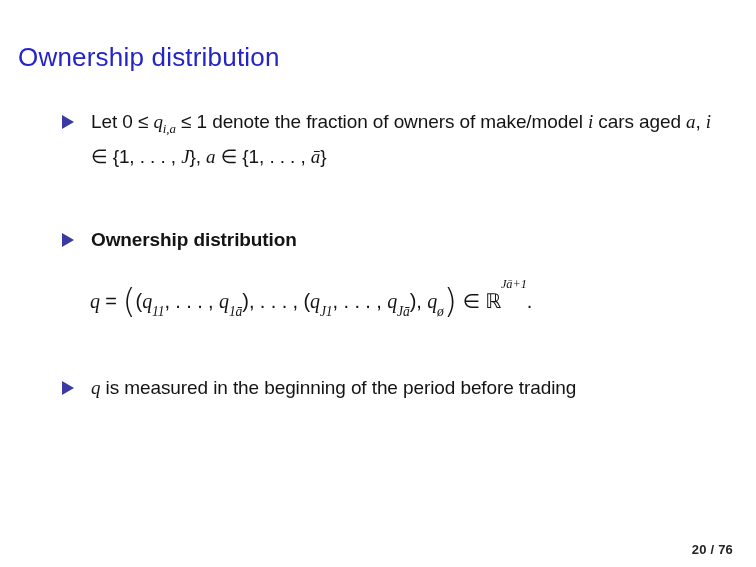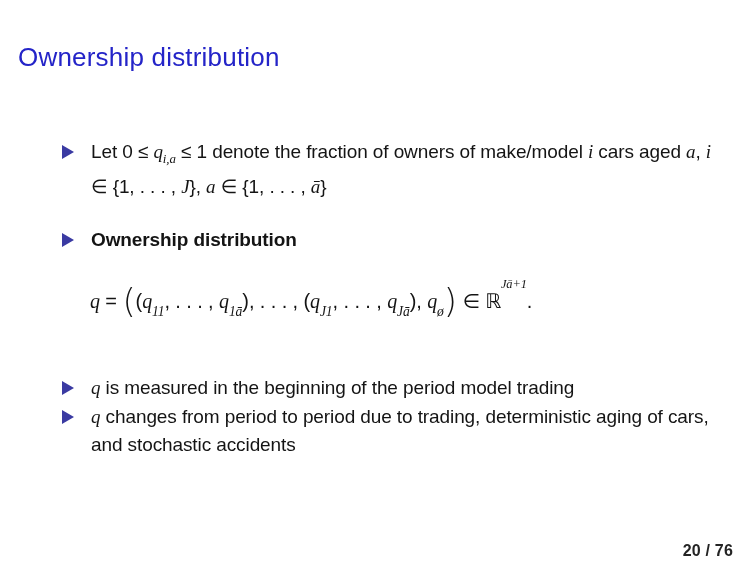--- a/index.html
+++ b/index.html
@@ -51,49 +51,45 @@
   .seg-bb { font-style: normal; font-family: "DejaVu Sans", sans-serif; }
 
   .equation {
     position: absolute; left: 90px; top: 262px; width: 620px;
     text-align: left;
     font-size: 20px; line-height: 44px; letter-spacing: -0.1px;
   }
 
   .page-indicator {
     position: absolute; right: 23px; top: 542px;
-    font-size: 16px; font-weight: bold; color: #242424;
+    font-size: 13px; font-weight: bold; color: #242424;
     letter-spacing: 0.2px;
   }
 </style>
 </head>
 <body>
 
 <div class="slide">
 
   <h1 class="slide-title">Ownership distribution</h1>
 
-  <div class="bullet" style="top:108px;margin-top:30px;">
+  <div class="bullet" style="top:108px;">
     <span class="tri"></span>
     <span class="bullet-text"><span class="seg-n">Let 0 ≤ </span><span class="seg-m">q</span><span class="seg-sub">i,a</span><span class="seg-n"> ≤ 1 denote the fraction of owners of make/model </span><span class="seg-m">i</span><span class="seg-n"> cars aged </span><span class="seg-m">a</span><span class="seg-n">, </span><span class="seg-m">i</span><span class="seg-n"> ∈ {1, . . . , </span><span class="seg-m">J</span><span class="seg-n">}, </span><span class="seg-m">a</span><span class="seg-n"> ∈ {1, . . . , </span><span class="seg-m">ā</span><span class="seg-n">}</span></span>
   </div>
 
 
   <div class="bullet" style="top:226px;">
     <span class="tri"></span>
     <span class="bullet-text"><span class="seg-b">Ownership distribution</span></span>
   </div>
 
   <div class="equation"><span class="seg-m">q</span><span class="seg-n"> = </span><span class="seg-big">(</span><span class="seg-n">(</span><span class="seg-m">q</span><span class="seg-sub">11</span><span class="seg-n">, . . . , </span><span class="seg-m">q</span><span class="seg-sub">1ā</span><span class="seg-n">), . . . , (</span><span class="seg-m">q</span><span class="seg-sub">J1</span><span class="seg-n">, . . . , </span><span class="seg-m">q</span><span class="seg-sub">Jā</span><span class="seg-n">), </span><span class="seg-m">q</span><span class="seg-sub">ø</span><span class="seg-big">)</span><span class="seg-n"> ∈ </span><span class="seg-bb">ℝ</span><span class="seg-sup">Jā+1</span><span class="seg-n">.</span></div>
 
   <div class="bullet" style="top:374px;">
     <span class="tri"></span>
-    <span class="bullet-text"><span class="seg-m">q</span><span class="seg-n"> is measured in the beginning of the period model trading</span></span>
+    <span class="bullet-text"><span class="seg-m">q</span><span class="seg-n"> is measured in the beginning of the period before trading</span></span>
   </div>
 
-  <div class="bullet" style="top:403px;">
-    <span class="tri"></span>
-    <span class="bullet-text"><span class="seg-m">q</span><span class="seg-n"> changes from period to period due to trading, deterministic aging of cars, and stochastic accidents</span></span>
-  </div>
 
   <div class="page-indicator">20 / 76</div>
 
 </div>
 
 </body></html>

